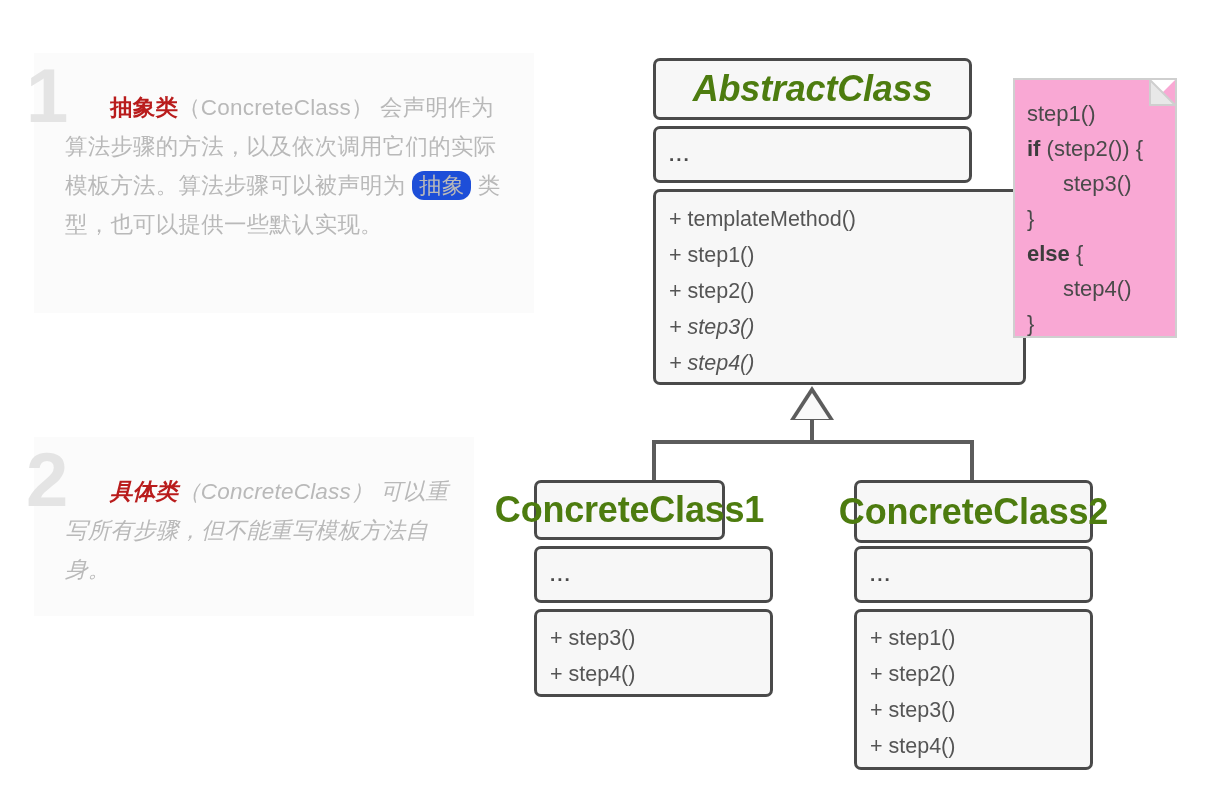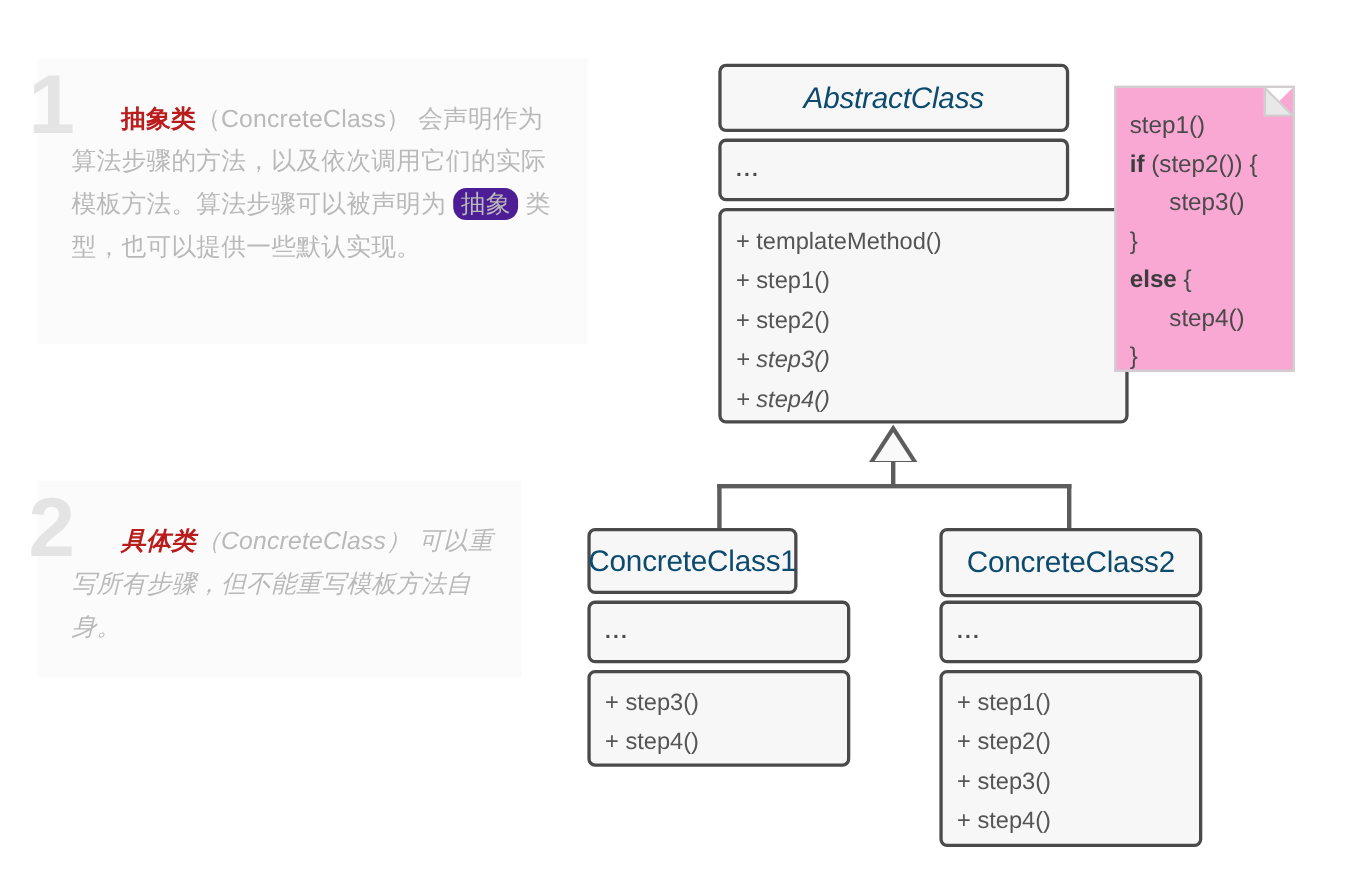--- a/index.html
+++ b/index.html
@@ -40,21 +40,21 @@
     line-height: 39px;
     color: #b9b9b9;
     letter-spacing: 0.2px;
   }
   .note-text b {
     font-weight: 700;
     color: #b91c1c;
     margin-left: 45px;
   }
   .pill {
-    background: #4c1d95;
+    background: #1d4ed8;
     border-radius: 12px;
     padding: 2px 7px;
   }
 
   
   .uml-box {
     position: absolute;
   }
   .compartment {
     position: absolute;
@@ -64,23 +64,23 @@
     border-radius: 7px;
     display: flex;
     flex-direction: column;
     justify-content: center;
   }
   .compartment.title-c {
     align-items: center;
     justify-content: center;
   }
   .cls-title {
-    font-size: 27px;
-    font-weight: 400;
-    color: #0c4a6e;
+    font-size: 36px;
+    font-weight: 700;
+    color: #4d7c0f;
     letter-spacing: -0.2px;
   }
   .cls-title.abstract {
     font-style: italic;
   }
   .attr-row, .meth-row {
     font-size: 21.5px;
     color: #555555;
     padding-left: 13px;
     line-height: 36px;

